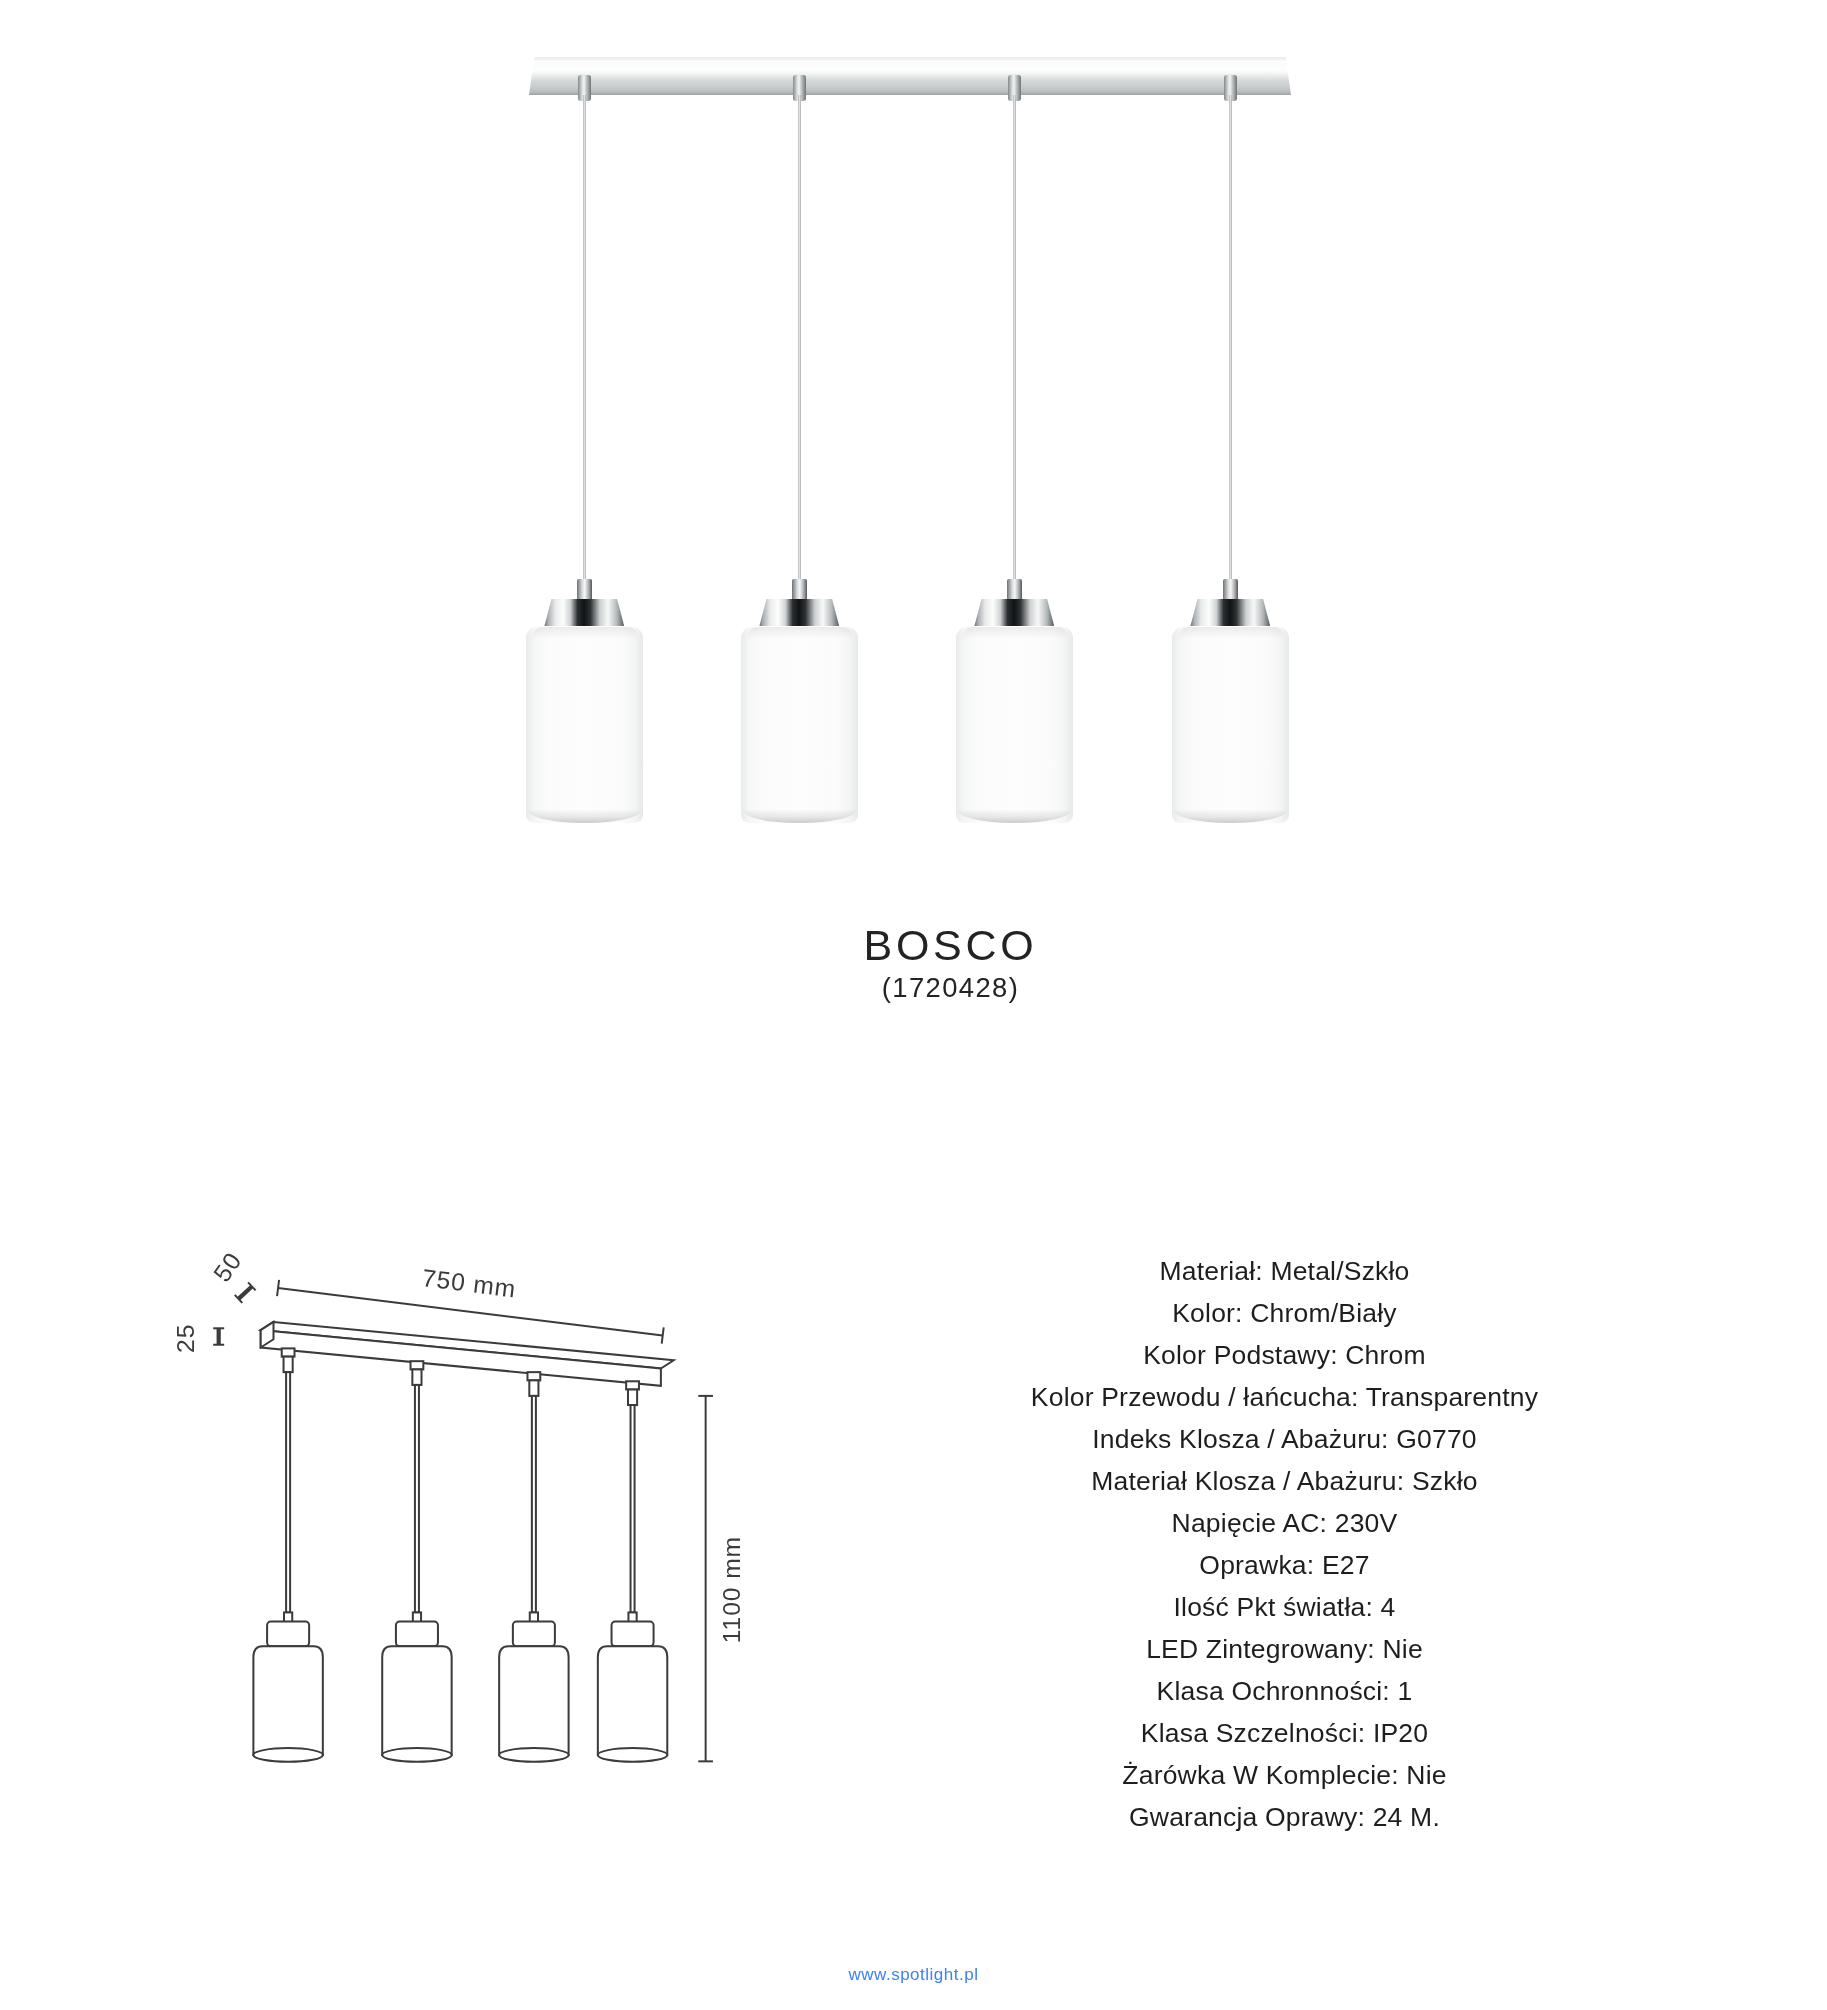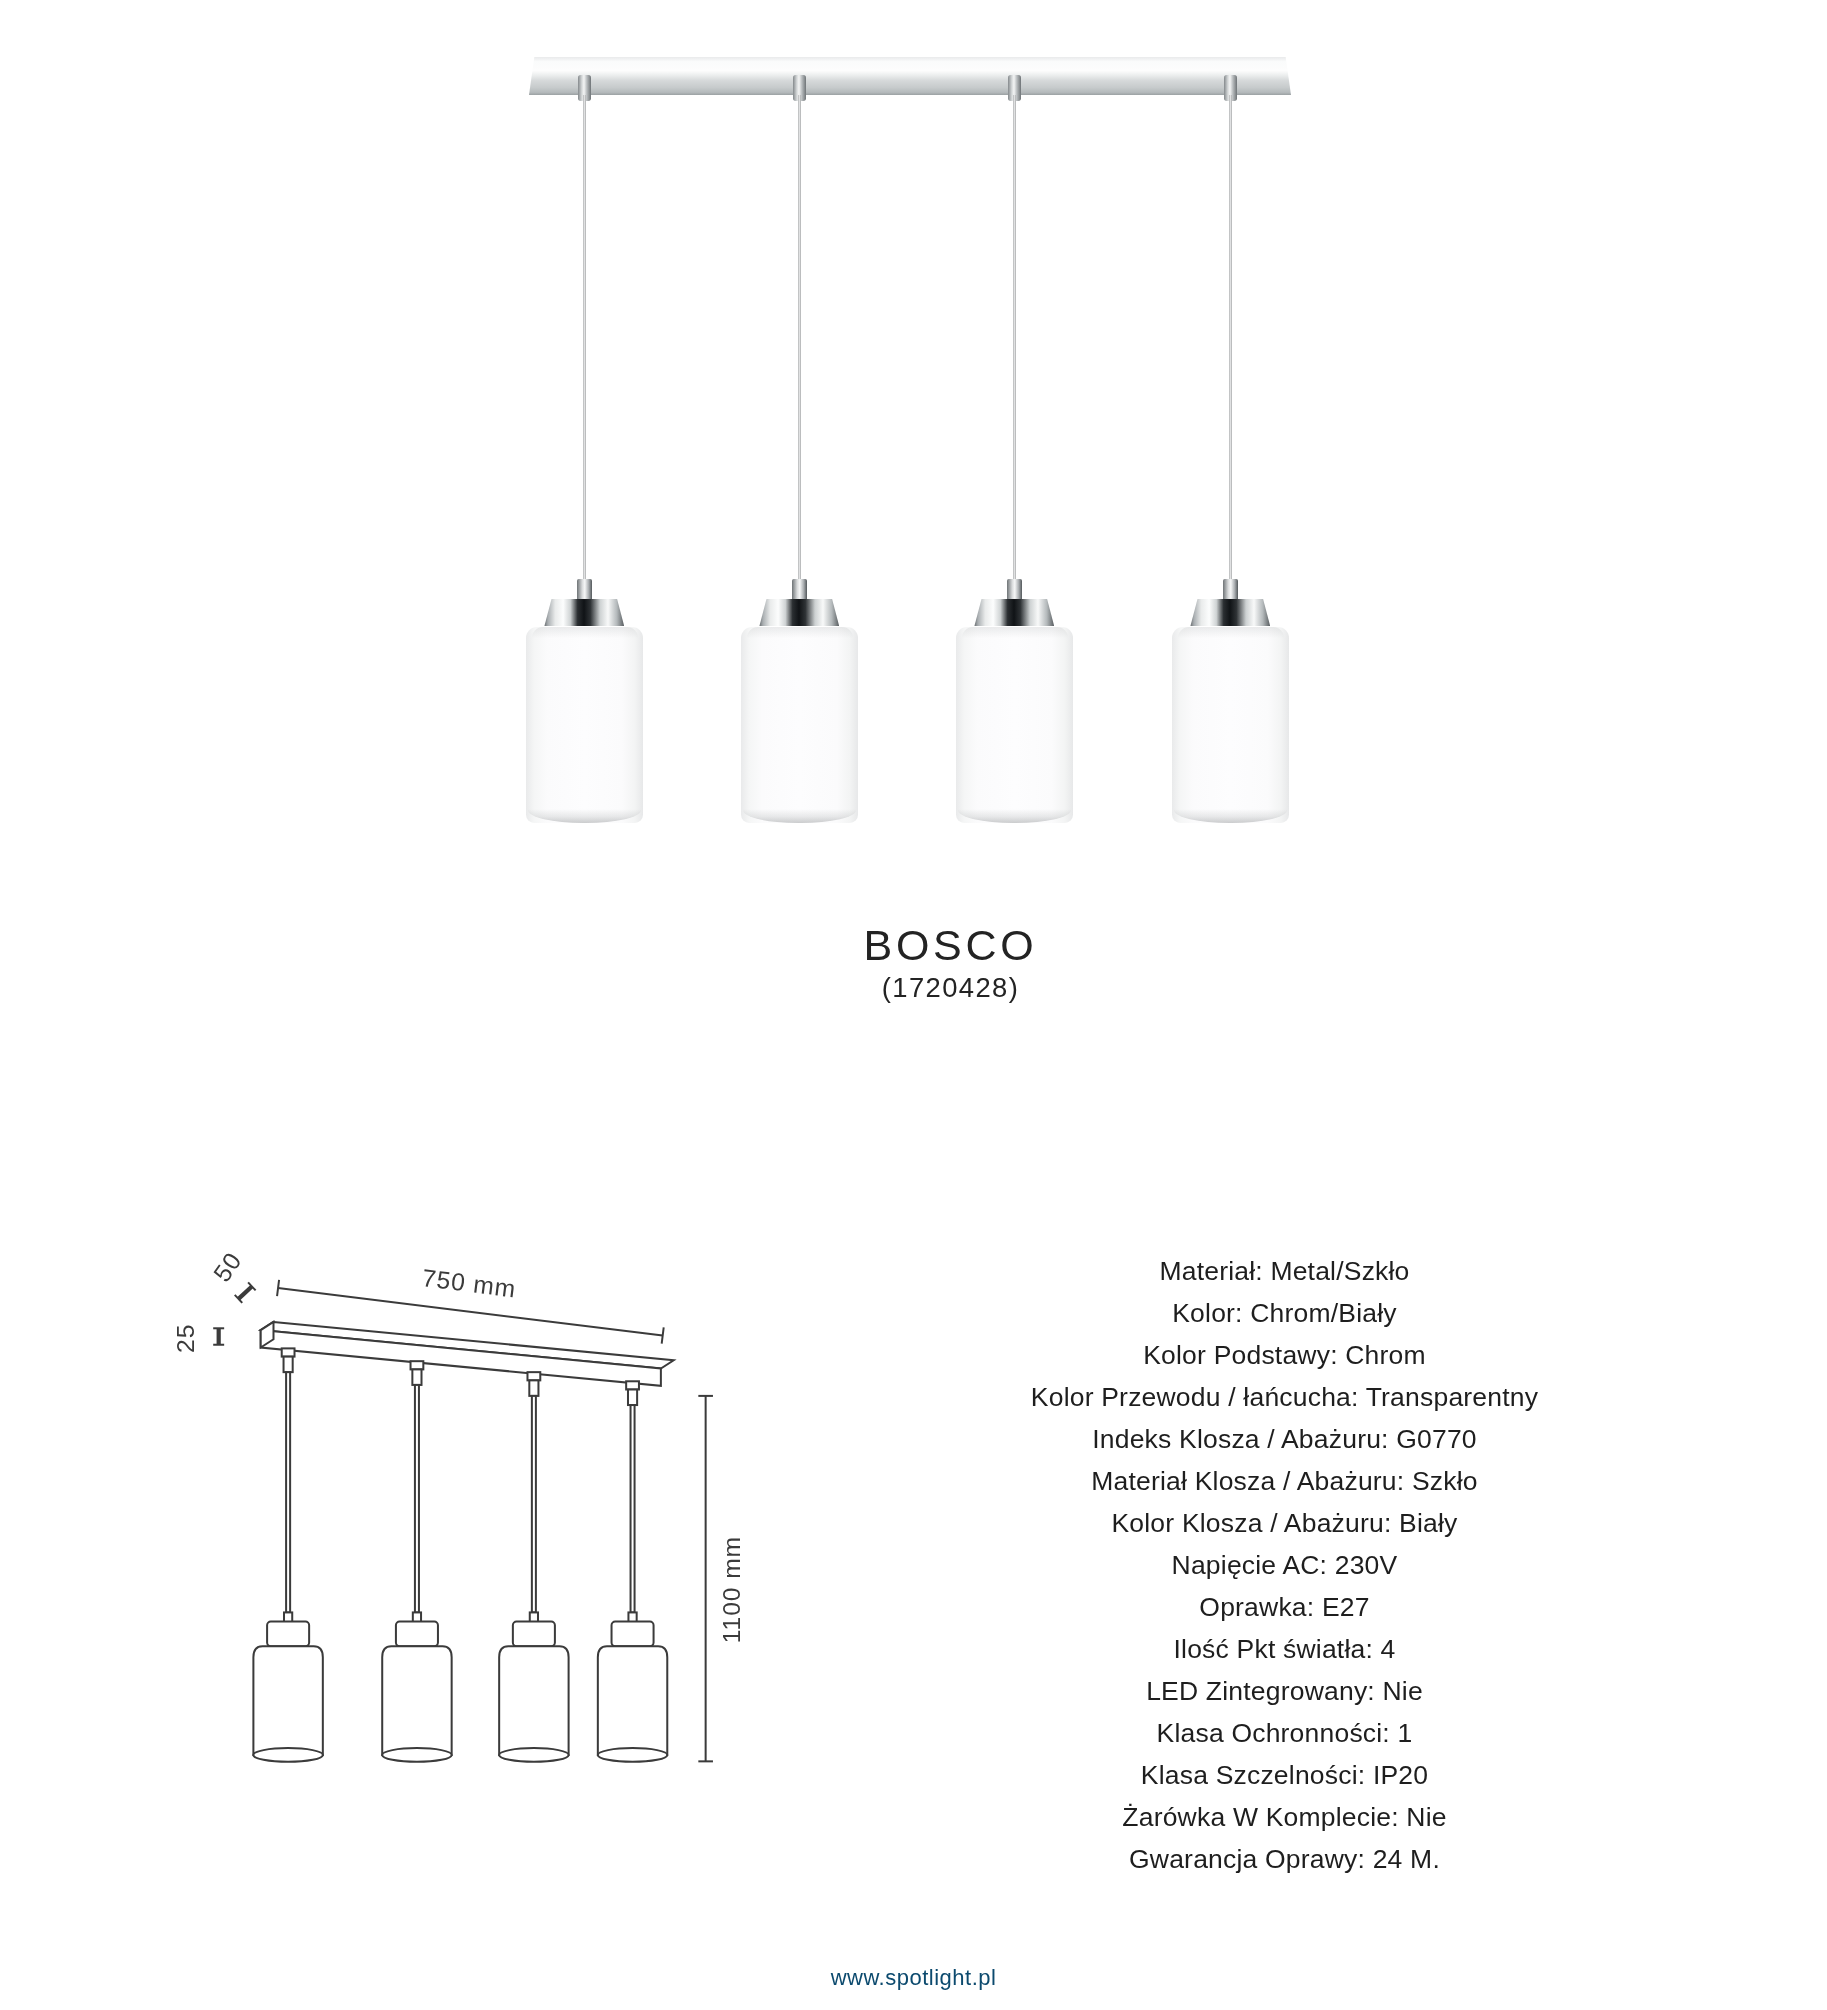--- a/index.html
+++ b/index.html
@@ -72,21 +72,21 @@
   .dwg-thick { stroke: #3b3b3b; stroke-width: 4.6; fill: none; }
   .dwg-text { fill: #3b3b3b; font-size: 27px; letter-spacing: 1px; }
   
   .specs {
     position: absolute; left: 992px; top: 1250px; width: 585px;
     text-align: center; font-size: 26.5px; line-height: 42px; color: #1e1e1e;
     letter-spacing: 0.2px;
   }
   
   .footer { position: absolute; left: 0; top: 1965px; width: 1827px; text-align: center; }
-  .website { font-size: 22px; color: #0c4a6e; letter-spacing: 0.5px; text-decoration: none; }
+  .website { font-size: 17px; color: #3b82f6; letter-spacing: 0.5px; text-decoration: none; }
 </style>
 </head>
 <body>
 
 <div class="page">
 
   <div class="photo">
     <div class="bar"></div>
 
     <div class="pendant p1">
@@ -202,21 +202,20 @@
     </svg>
   </div>
 
   <div class="specs">
       <div class="spec-line">Materiał: Metal/Szkło</div>
       <div class="spec-line">Kolor: Chrom/Biały</div>
       <div class="spec-line">Kolor Podstawy: Chrom</div>
       <div class="spec-line">Kolor Przewodu / łańcucha: Transparentny</div>
       <div class="spec-line">Indeks Klosza / Abażuru: G0770</div>
       <div class="spec-line">Materiał Klosza / Abażuru: Szkło</div>
-      <div class="spec-line">Kolor Klosza / Abażuru: Biały</div>
       <div class="spec-line">Napięcie AC: 230V</div>
       <div class="spec-line">Oprawka: E27</div>
       <div class="spec-line">Ilość Pkt światła: 4</div>
       <div class="spec-line">LED Zintegrowany: Nie</div>
       <div class="spec-line">Klasa Ochronności: 1</div>
       <div class="spec-line">Klasa Szczelności: IP20</div>
       <div class="spec-line">Żarówka W Komplecie: Nie</div>
       <div class="spec-line">Gwarancja Oprawy: 24 M.</div>
     </div>
 

